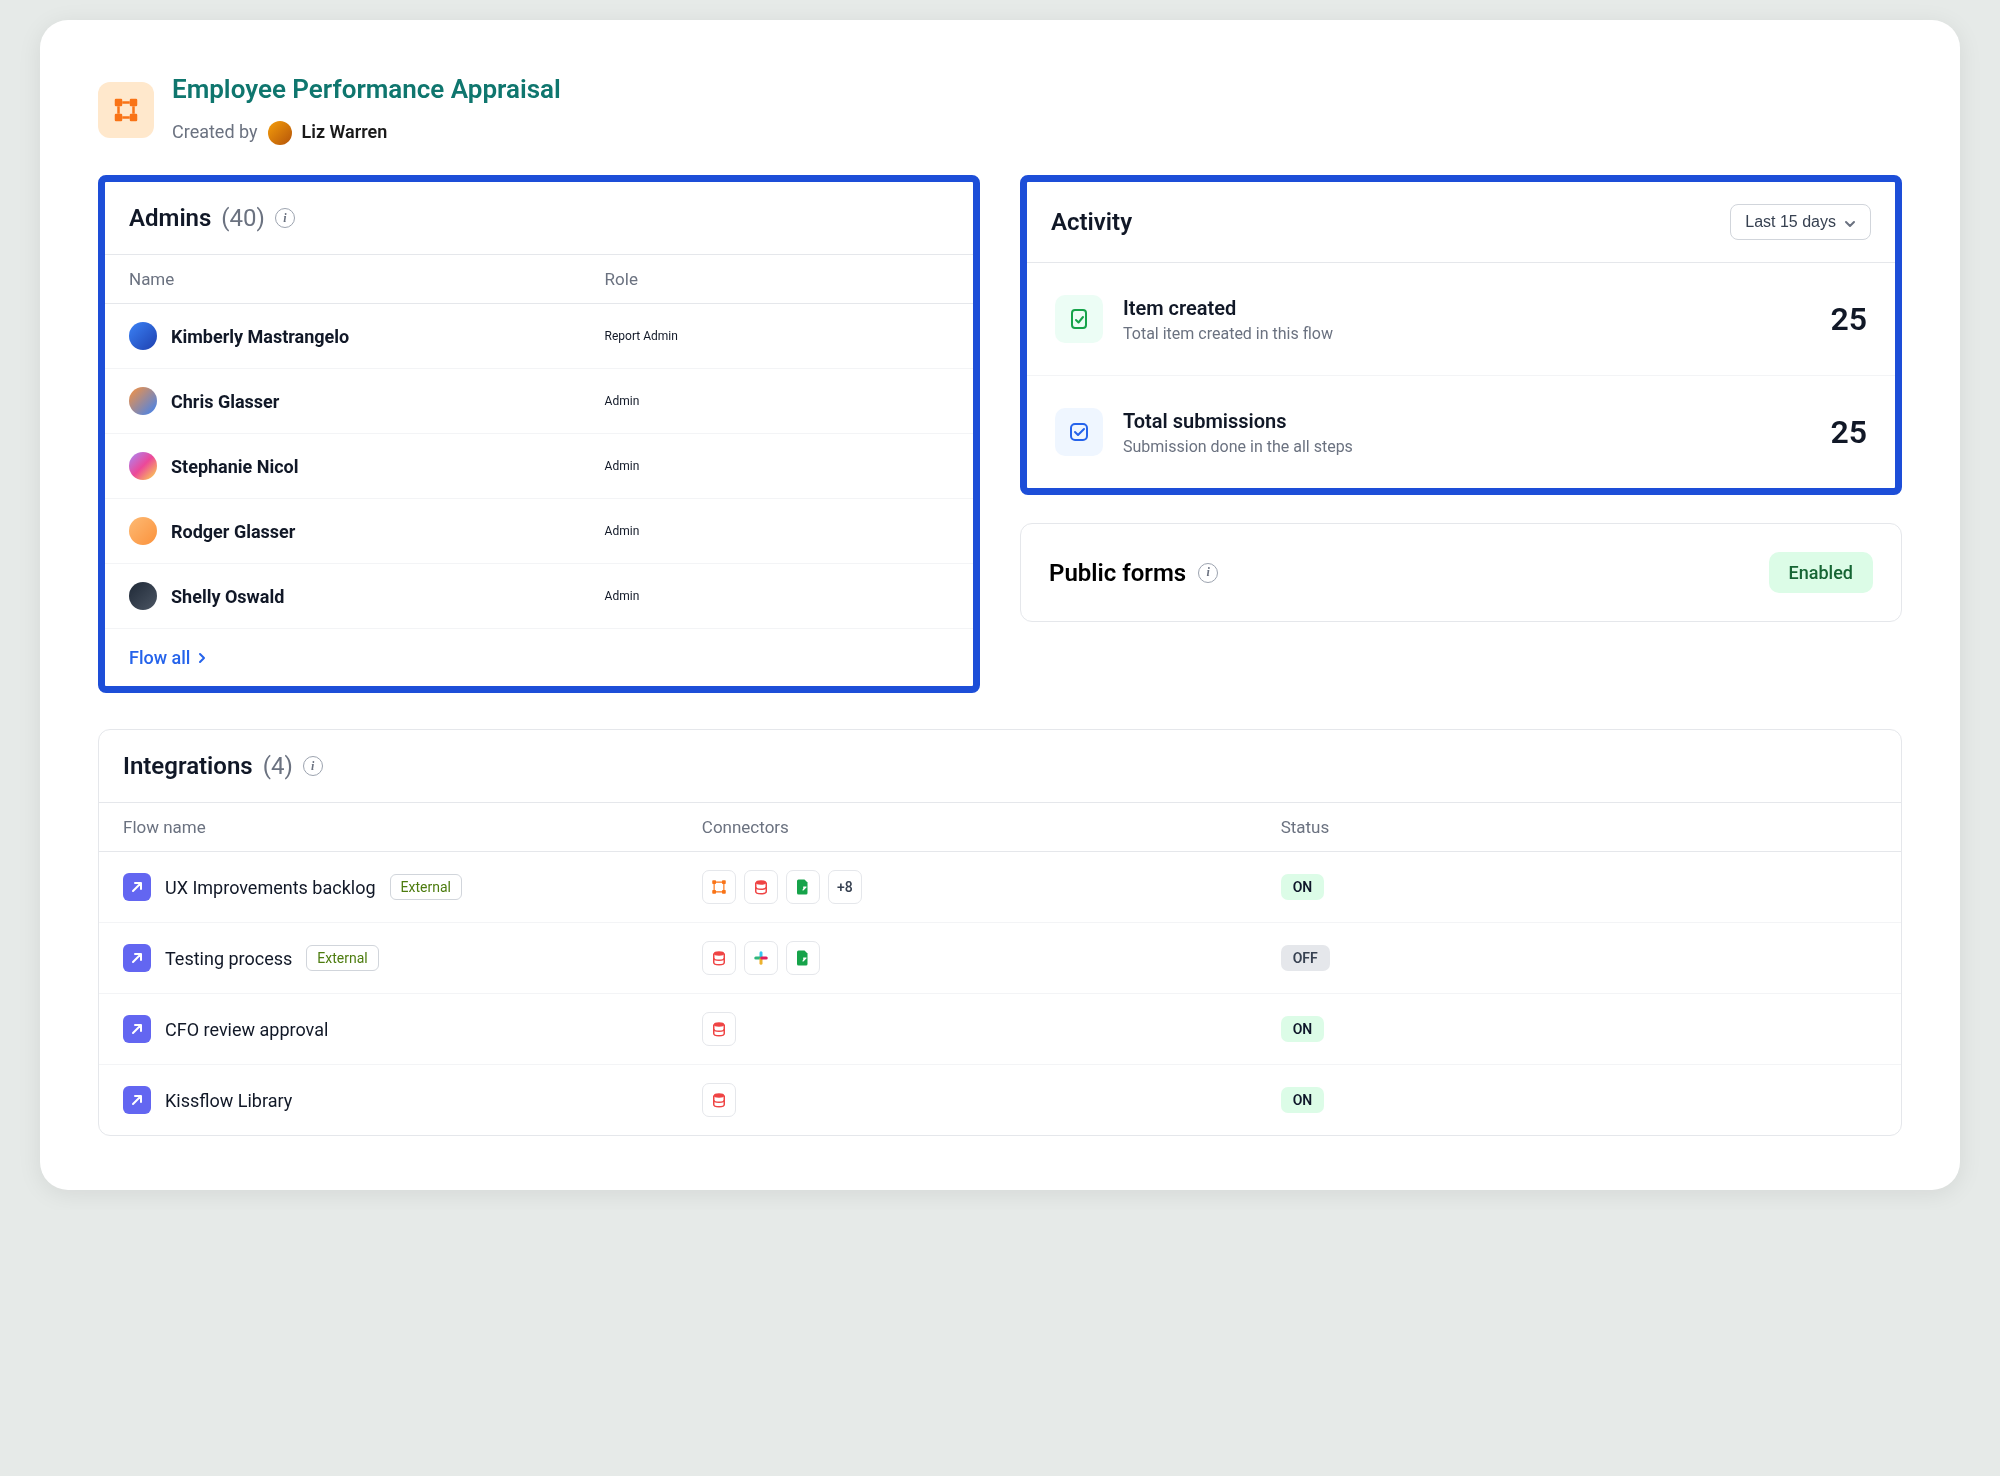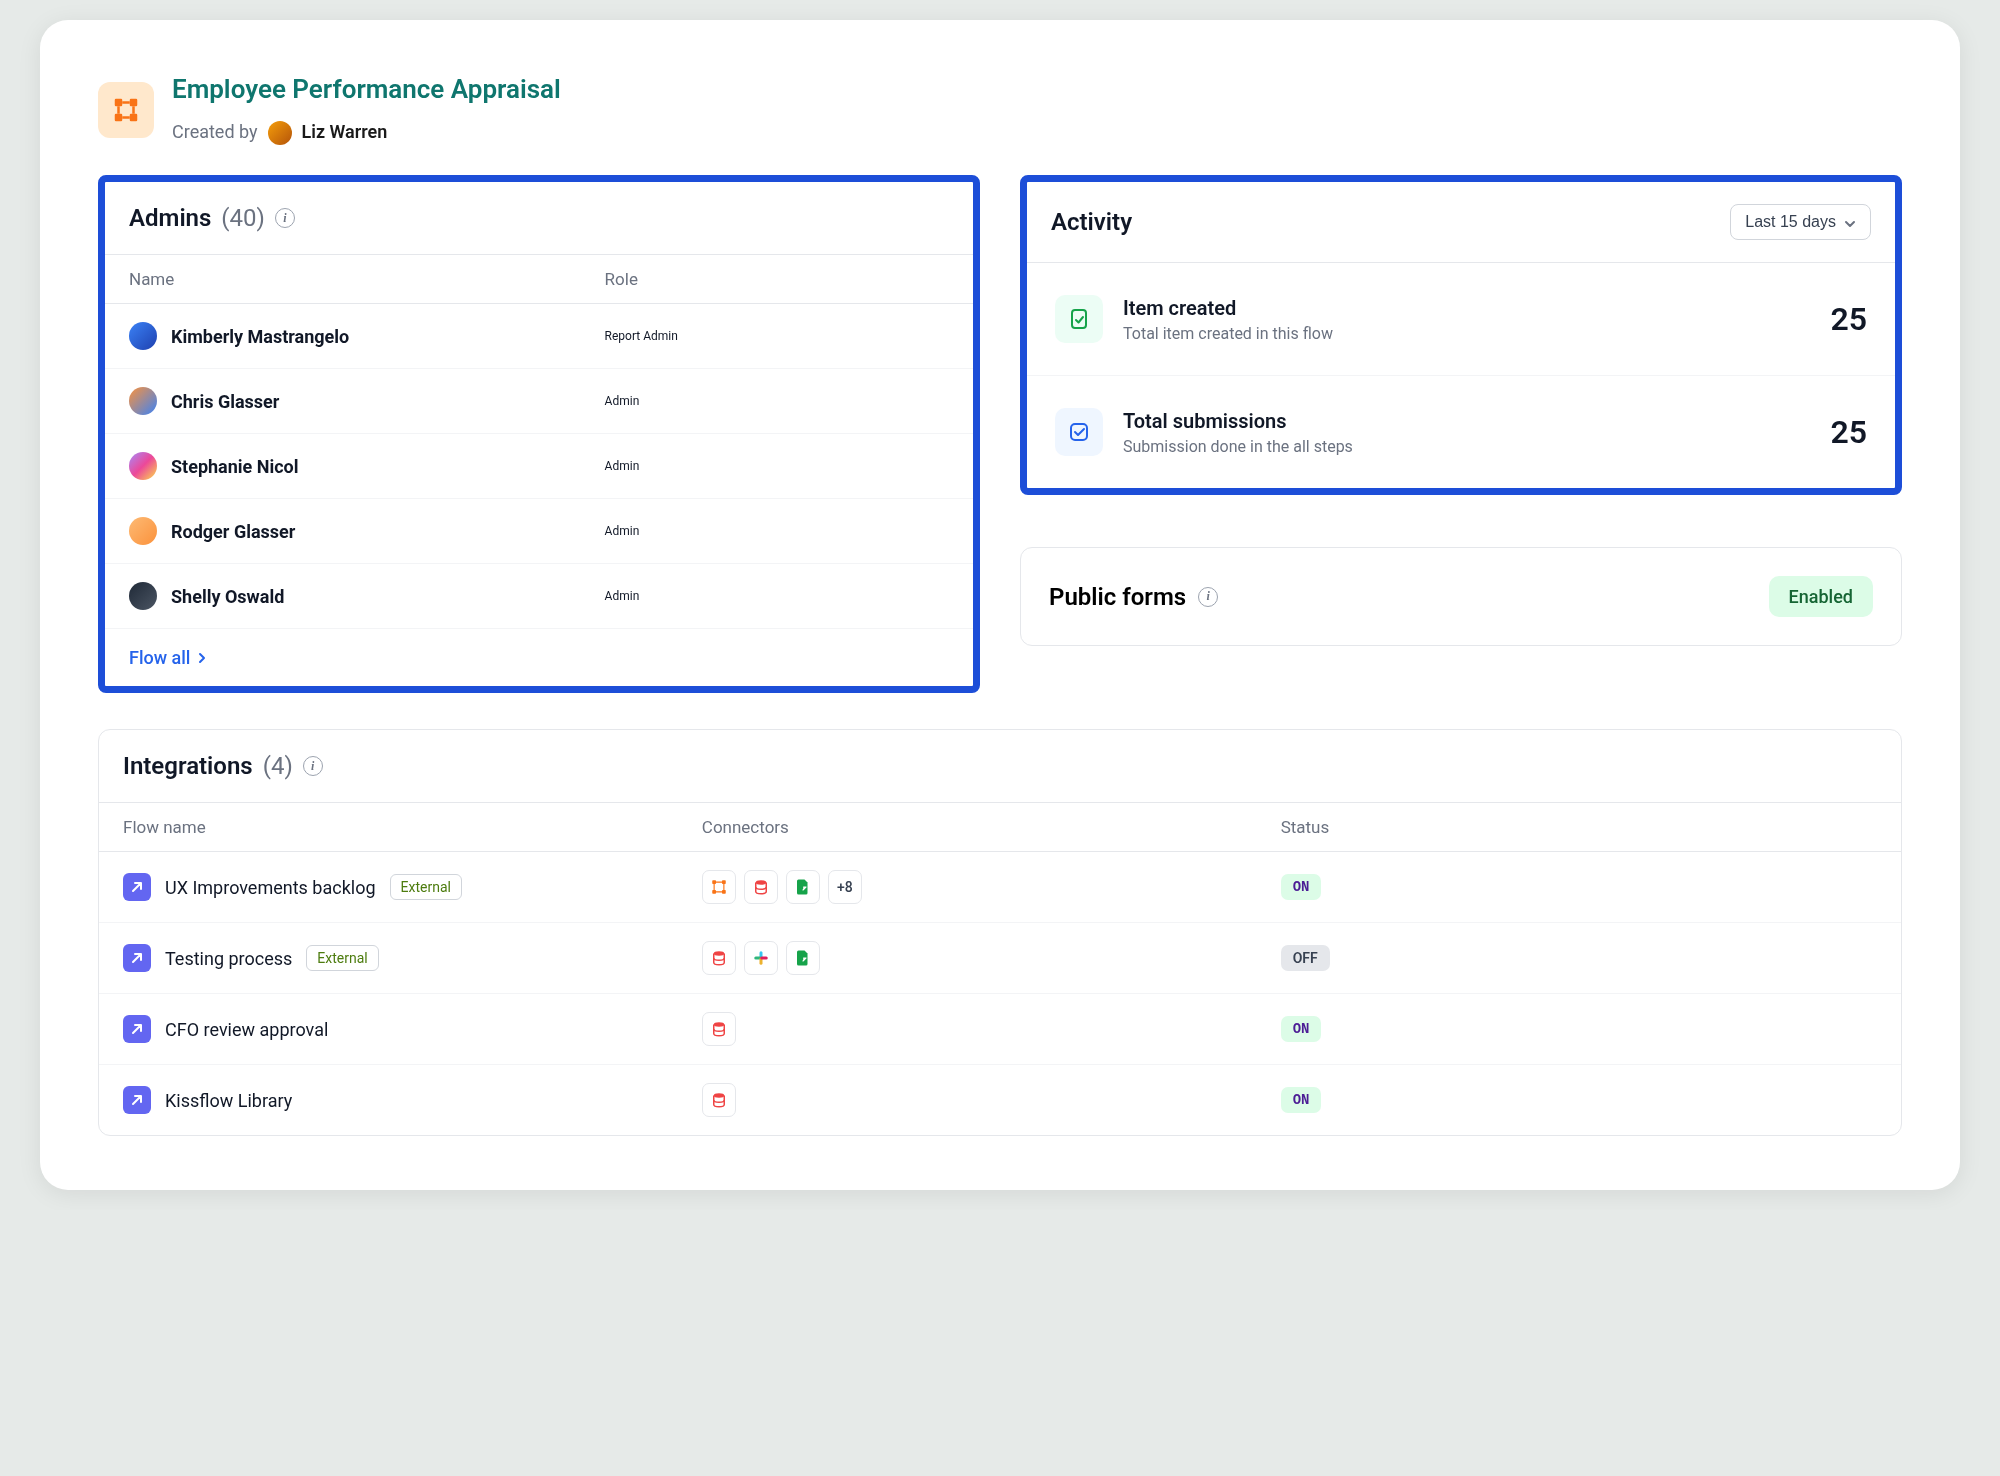--- a/index.html
+++ b/index.html
@@ -44,37 +44,37 @@
 .act-icon{width:48px;height:48px;border-radius:10px;display:flex;align-items:center;justify-content:center;}
 .act-icon.green{background:#ecfdf5;}
 .act-icon.blue{background:#eff6ff;}
 .act-text{flex:1;}
 .act-title{font-size:20px;font-weight:600;color:#111827;}
 .act-sub{font-size:16px;color:#6b7280;margin-top:4px;}
 .act-num{font-size:32px;font-weight:600;color:#111827;}
 .public-forms{border:1px solid #e5e7eb;border-radius:12px;padding:28px 28px;display:flex;align-items:center;justify-content:space-between;}
 .pf-title{font-size:24px;font-weight:600;display:flex;align-items:center;gap:12px;}
 .badge-enabled{background:#dcfce7;color:#166534;padding:10px 20px;border-radius:10px;font-size:18px;font-weight:500;}
-.right-col{display:flex;flex-direction:column;gap:52px;}
+.right-col{display:flex;flex-direction:column;gap:28px;}
 .integrations{margin-top:36px;border:1px solid #e5e7eb;border-radius:12px;}
 .int-head{display:flex;padding:14px 24px;border-bottom:1px solid #e5e7eb;color:#6b7280;font-size:17px;}
 .int-col-flow{flex:0 0 33%;}
 .int-col-conn{flex:0 0 33%;}
 .int-col-stat{flex:1;}
 .int-row{display:flex;align-items:center;padding:18px 24px;border-bottom:1px solid #f3f4f6;}
 .int-row:last-child{border-bottom:none;}
 .int-flow{flex:0 0 33%;display:flex;align-items:center;gap:14px;font-size:18px;color:#111827;}
 .flow-icon{width:28px;height:28px;border-radius:6px;background:#6366f1;display:flex;align-items:center;justify-content:center;color:#fff;font-size:14px;}
 .ext-tag{border:1px solid #d1d5db;border-radius:6px;padding:4px 10px;font-size:14px;color:#4d7c0f;}
 .int-conn{flex:0 0 33%;display:flex;gap:8px;align-items:center;}
 .conn{width:34px;height:34px;border:1px solid #e5e7eb;border-radius:7px;display:flex;align-items:center;justify-content:center;}
 .conn-more{font-size:14px;color:#374151;font-weight:500;}
 .int-stat{flex:1;}
 .status-badge{display:inline-block;padding:5px 12px;border-radius:7px;font-size:14px;font-weight:600;}
-.status-on{background:#dcfce7;color:#4c1d95;font-family:Liberation Mono, monospace;}
+.status-on{background:#dcfce7;color:#0f172a;}
 .status-off{background:#e5e7eb;color:#374151;}
 </style>
 </head>
 <body>
 
 <div class="app-window">
 
   <div class="header">
     <div class="app-icon">
       <svg viewBox="0 0 24 24" fill="none">

